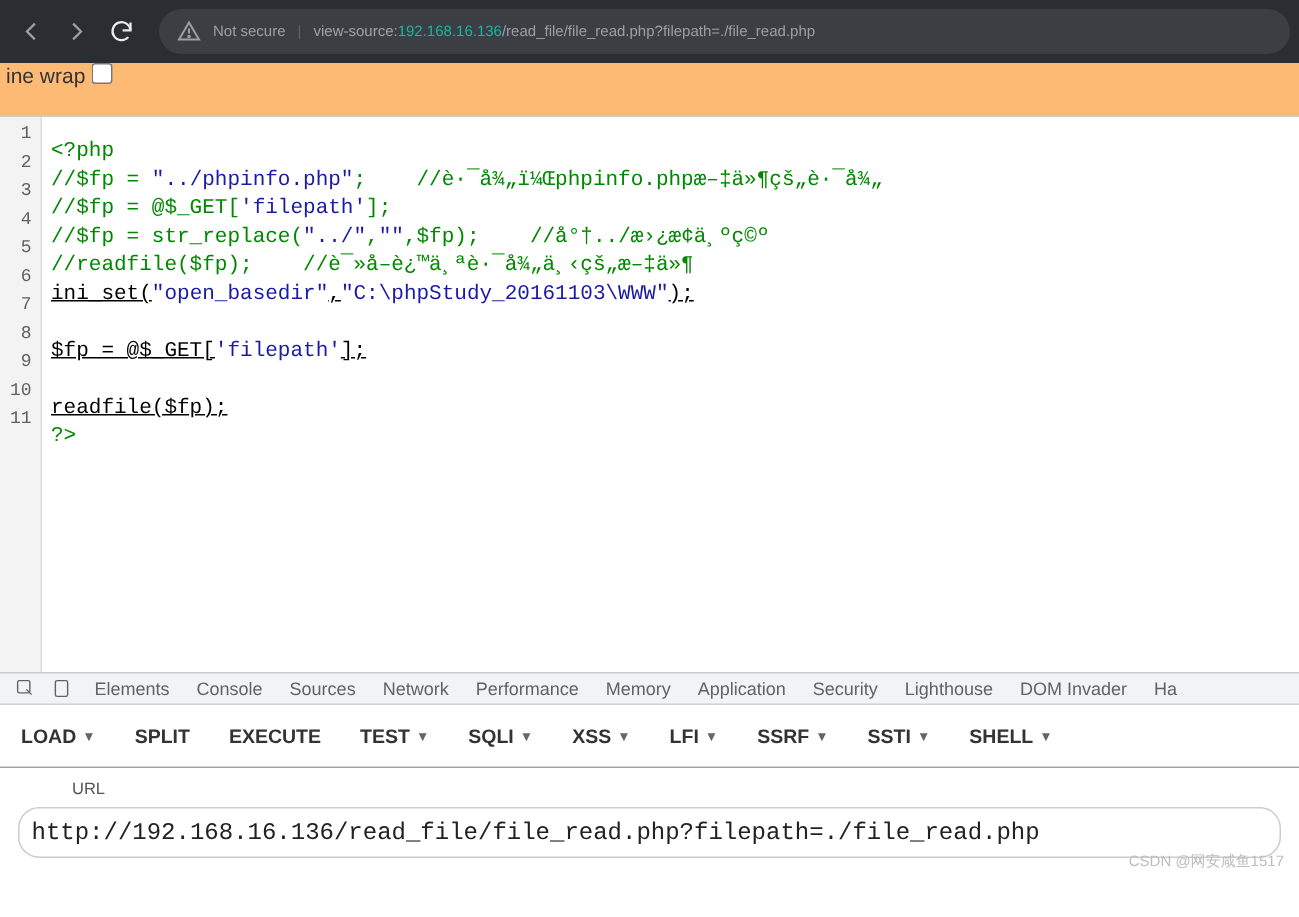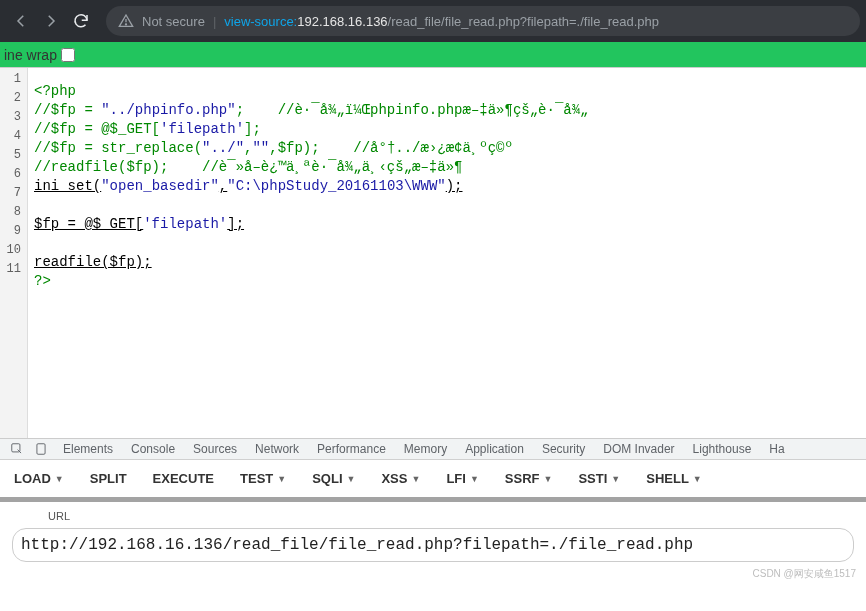--- a/index.html
+++ b/index.html
@@ -7,32 +7,32 @@
   .toolbar {
     background: #2a2d32; height: 42px; display: flex; align-items: center;
     padding: 0 6px; color: #9aa0a6; font-size: 14px;
   }
   .nav-btn { width: 30px; height: 30px; display: flex; align-items: center; justify-content: center; color: #9aa0a6; cursor: pointer; }
   .nav-btn svg { width: 18px; height: 18px; stroke: #9aa0a6; stroke-width: 2; fill: none; }
   .reload-btn svg { stroke: #e8eaed; }
   .omnibox {
     flex: 1; height: 30px; background: #3b3e43; border-radius: 15px;
     display: flex; align-items: center; padding: 0 12px; margin-left: 10px;
-    color: #9aa0a6; font-size: 13px; overflow: hidden; white-space: nowrap;
+    color: #9aa0a6; font-size: 10px; overflow: hidden; white-space: nowrap;
   }
   .omnibox .warn { margin-right: 8px; display: flex; }
   .omnibox .label-notsecure { color: #9aa0a6; }
   .omnibox .sep { margin: 0 8px; color: #5f6368; }
-  .omnibox .url-pre { color: #0ea5e9; }
-  .omnibox .url-host { color: #e5e5e5; }
+  .omnibox .url-pre { color: #a3a3a3; }
+  .omnibox .url-host { color: #14b8a6; }
   .omnibox .url-post { color: #9aa0a6; }
 
   .linewrap-bar {
-    height: 26px; background: #22c55e; border-bottom: 1px solid #ccc;
-    display: flex; align-items: center; font-size: 14px; color: #333;
+    height: 36px; background: #fdba74; border-bottom: 1px solid #ccc;
+    display: flex; align-items: flex-start; font-size: 14px; color: #333;
     padding-left: 4px;
   }
   .linewrap-bar input[type=checkbox] { margin-left: 4px; width: 14px; height: 14px; }
 
   .source-area {
     height: 370px; display: flex; font-family: Consolas, "Courier New", monospace;
     font-size: 14px; line-height: 19px; background: #fff; overflow: hidden;
   }
   .gutter {
     width: 28px; background: #f3f3f3; color: #606060; text-align: right;
@@ -49,21 +49,21 @@
     height: 22px; border-top: 1px solid #ccc; border-bottom: 1px solid #d0d0d0;
     background: #f1f3f4; display: flex; align-items: center; font-size: 12px;
     color: #5f6368; padding: 0 6px; gap: 2px;
   }
   .dt-ico { width: 22px; height: 22px; display: flex; align-items: center; justify-content: center; }
   .dt-ico svg { width: 14px; height: 14px; stroke: #5f6368; stroke-width: 1.6; fill: none; }
   .dt-tab { padding: 0 9px; height: 30px; display: flex; align-items: center; cursor: pointer; }
 
   .hack-tabs {
     height: 42px; display: flex; align-items: center; font-size: 13px;
-    color: #333; padding: 0 6px; border-bottom: 5px solid #a3a3a3;
+    color: #333; padding: 0 6px; border-bottom: 1px solid #a3a3a3;
   }
   .hack-tab { padding: 0 8px; height: 42px; display: flex; align-items: center; cursor: pointer; gap: 4px; }
   .hack-tab.strong { font-weight: 700; }
   .caret { font-size: 9px; color: #666; }
   .hack-gap { width: 10px; }
 
   .url-section { padding: 8px 12px 0 12px; }
   .url-label { font-size: 11px; color: #555; margin-bottom: 6px; margin-left: 36px; }
   .url-input {
     width: 100%; height: 34px; border: 1px solid #ccc; border-radius: 14px;
@@ -148,22 +148,22 @@
   </div>
   <div id="dt-tabs-host" style="display:flex;">
       <div class="dt-tab">Elements</div>
       <div class="dt-tab">Console</div>
       <div class="dt-tab">Sources</div>
       <div class="dt-tab">Network</div>
       <div class="dt-tab">Performance</div>
       <div class="dt-tab">Memory</div>
       <div class="dt-tab">Application</div>
       <div class="dt-tab">Security</div>
+      <div class="dt-tab">Lighthouse</div>
       <div class="dt-tab">DOM Invader</div>
-      <div class="dt-tab">Lighthouse</div>
       <div class="dt-tab">Ha</div>
     </div>
 </div>
 
 <div class="hack-tabs" id="hack-tabs">
     <div class="hack-tab strong">
       <span>LOAD</span>
       <span class="caret">▼</span>
     </div>
     <div class="hack-gap"></div>

